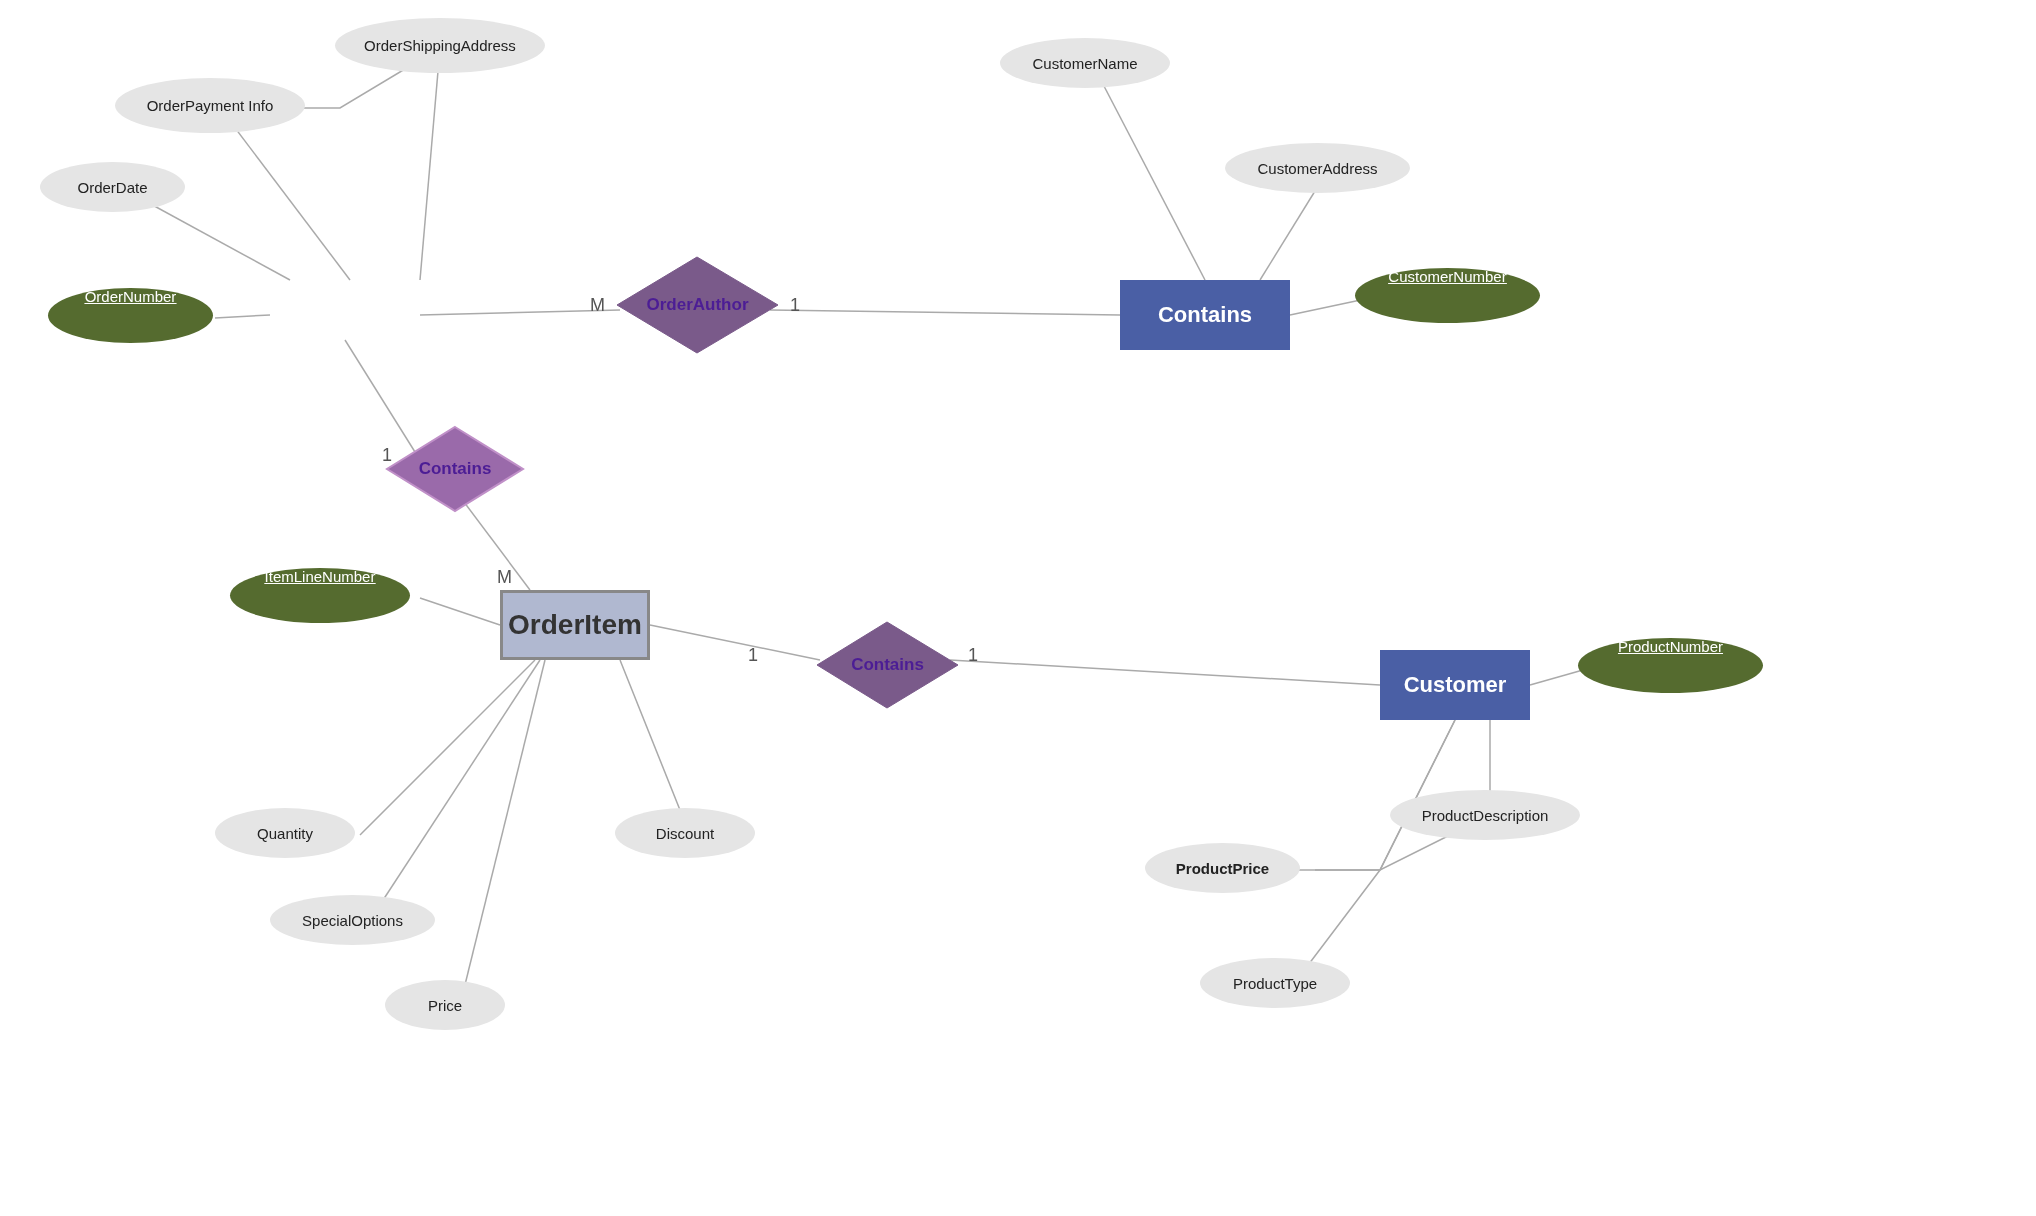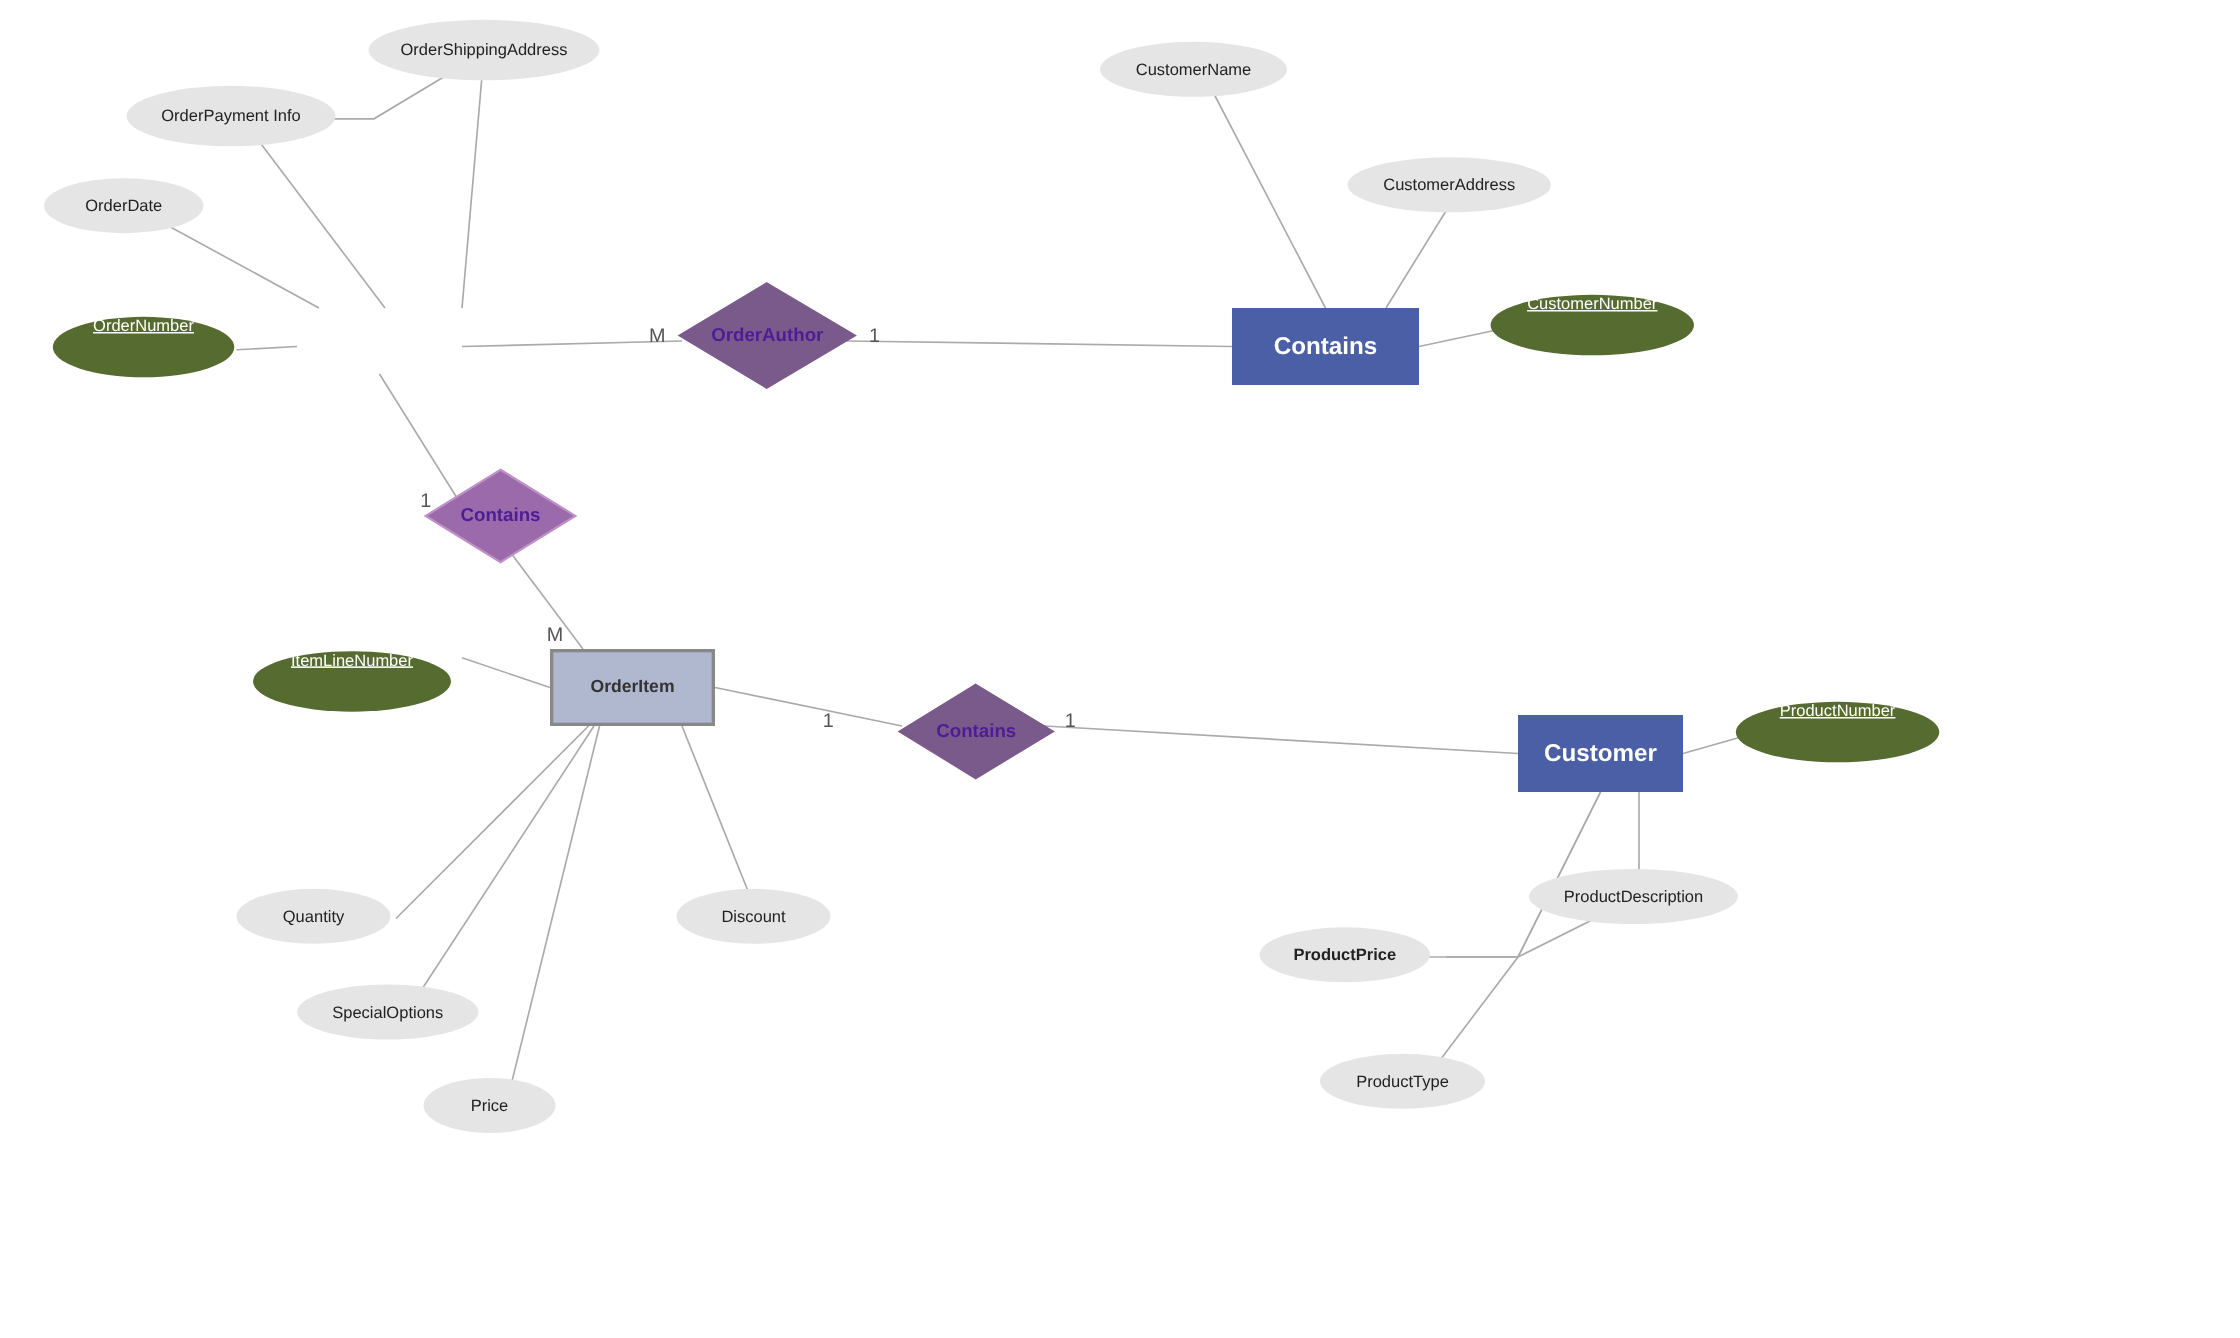--- a/index.html
+++ b/index.html
@@ -31,21 +31,21 @@
       font-weight: bold;
       display: flex;
       align-items: center;
       justify-content: center;
       text-align: center;
     }
     .entity-weak {
       position: absolute;
       background: #b0b8d0;
       color: #333;
-      font-size: 16px;
+      font-size: 28px;
       font-weight: bold;
       display: flex;
       align-items: center;
       justify-content: center;
       text-align: center;
       border: 3px solid #888;
     }
     .attribute {
       position: absolute;
       background: #e5e5e5;
@@ -242,21 +242,21 @@
 </div>
 
 <div class="attribute-key" style="left:48px; top:288px; width:165px; height:55px;">
   <span><u>OrderNumber</u></span>
 </div>
 
 <div class="attribute-key" style="left:1355px; top:268px; width:185px; height:55px;">
   <span><u>CustomerNumber</u></span>
 </div>
 
-<div class="attribute-key" style="left:230px; top:592px; width:180px; height:55px;">
+<div class="attribute-key" style="left:230px; top:568px; width:180px; height:55px;">
   <span><u>ItemLineNumber</u></span>
 </div>
 
 <div class="attribute-key" style="left:1578px; top:638px; width:185px; height:55px;">
   <span><u>ProductNumber</u></span>
 </div>
 
 <div class="cardinality" style="left:590px; top:295px;">
   <span>M</span>
 </div>

